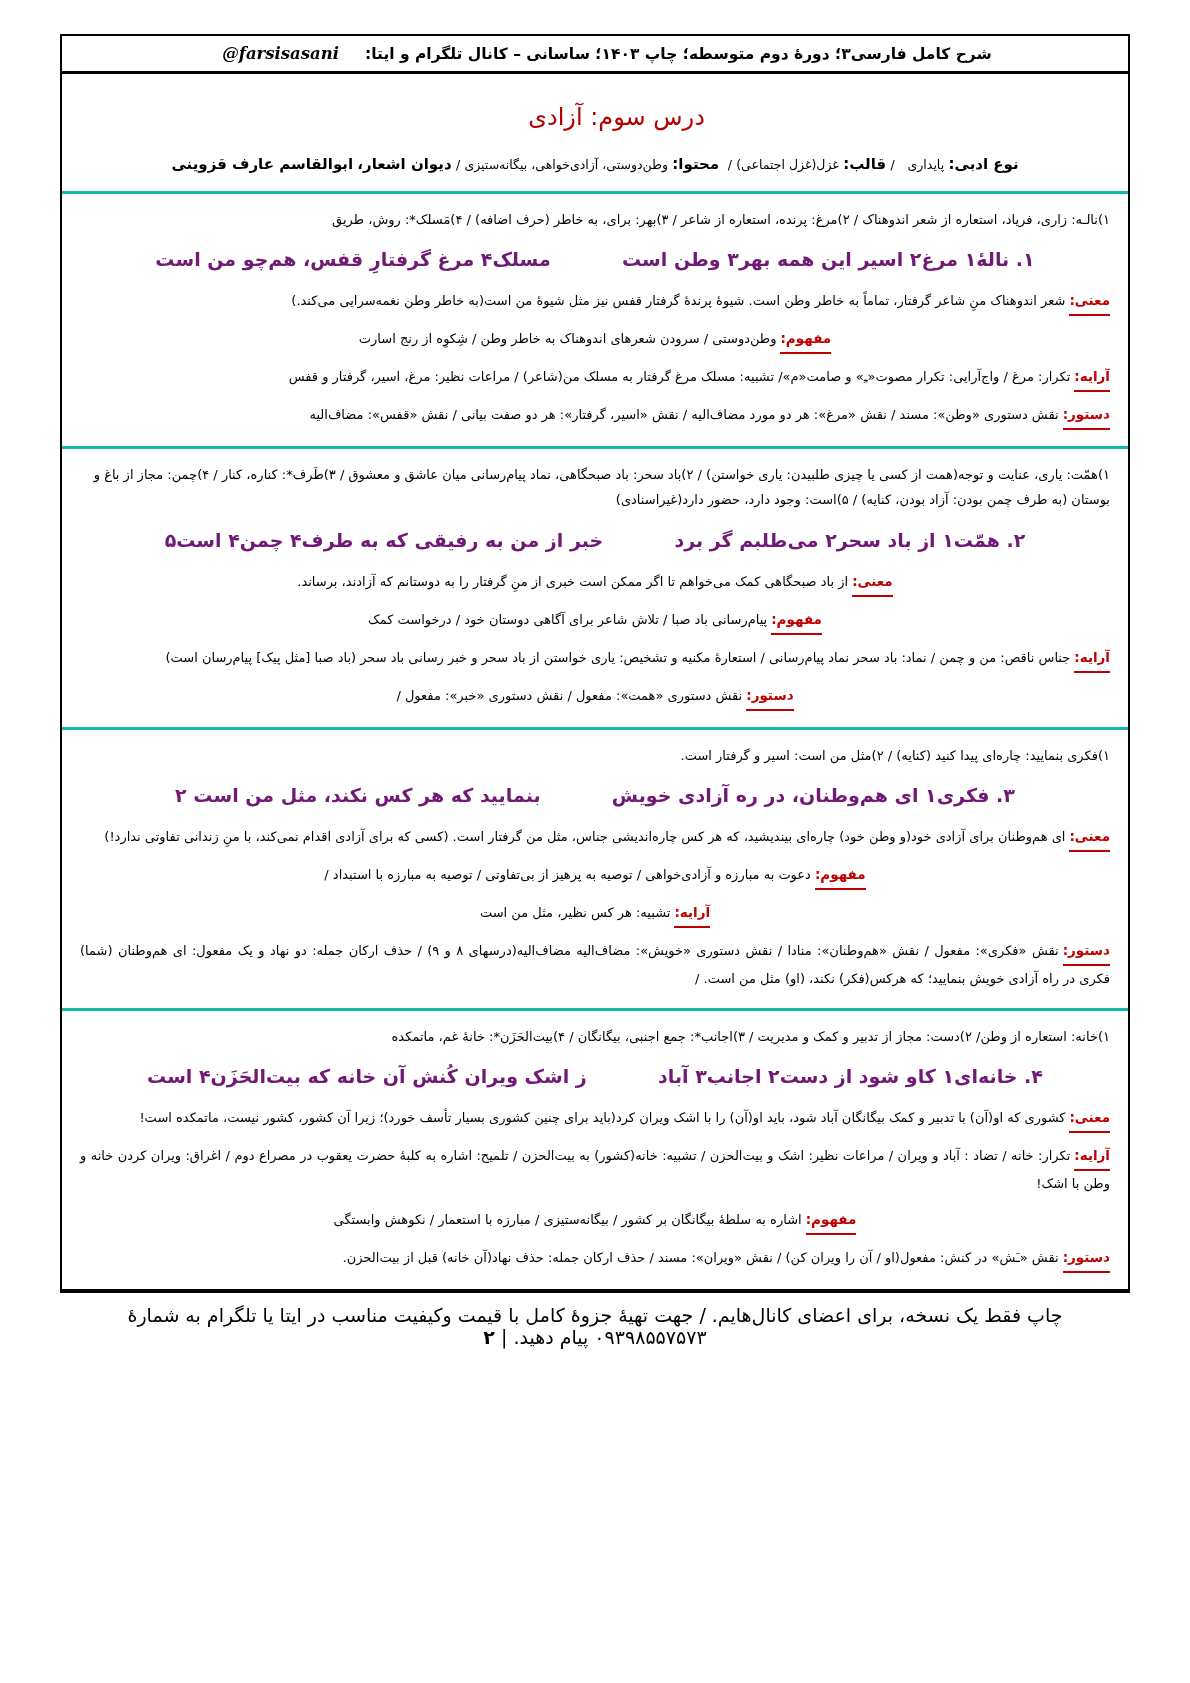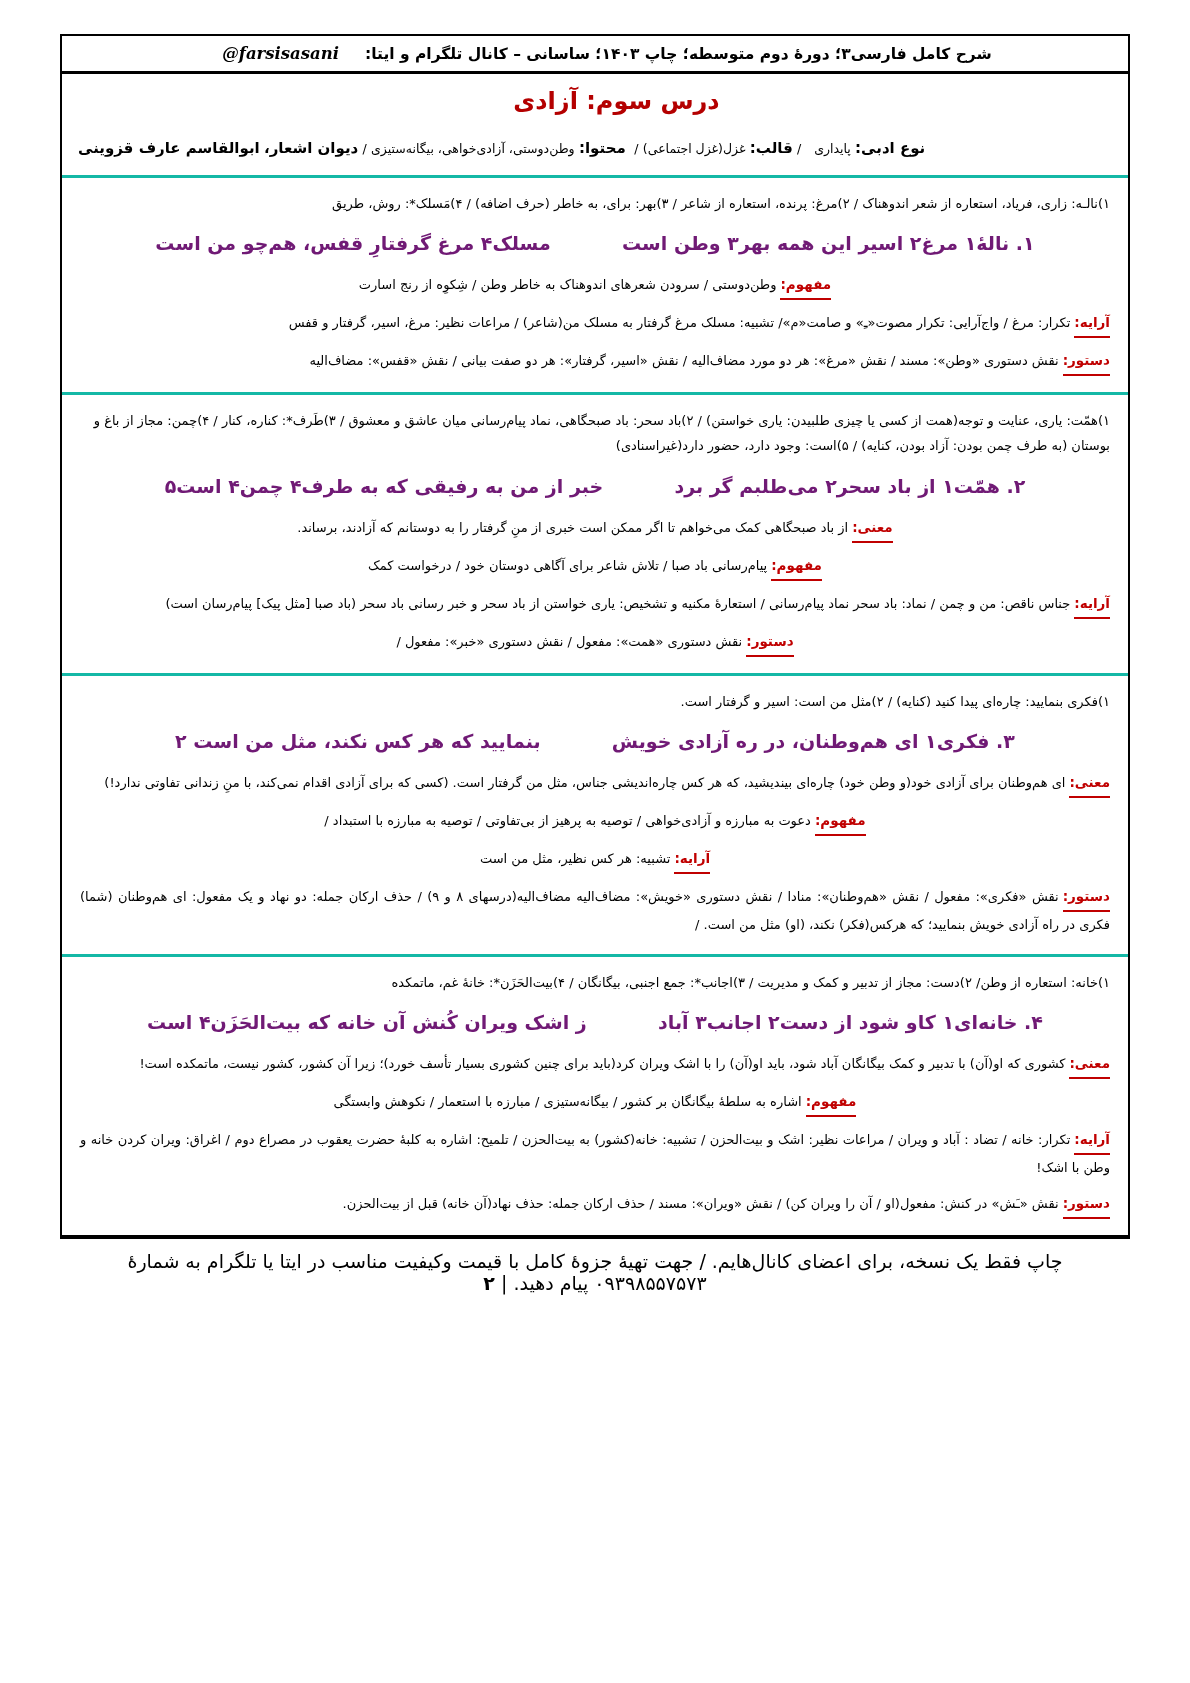--- a/index.html
+++ b/index.html
@@ -50,29 +50,29 @@
   
   .sheet{
     border:2px solid #000;
     border-top:none;
     box-sizing:border-box;
   }
 
   .lesson-title{
     text-align:center;
     color:#b40000;
-    font-weight:bold;
+    font-weight:normal;
     font-size:24px;
-    padding:13px 0 14px 0;
+    padding:29px 0 14px 0;
     margin-left:43px;
   }
 
   .meta-row{
     padding:7px 16px 13px 16px;
-    text-align:left;
+    text-align:center;
     font-size:13.5px;
     line-height:1.7;
   }
   .meta-row b{font-size:15px;}
   .sm{font-size:12.5px;font-weight:normal;}
 
   
   .stanza{
     border-top:3px solid #14b8a6;
     padding:10px 14px 12px 14px;
@@ -154,20 +154,23 @@
     </div>
 
     <div class="stanza">
       <div class="vocab">۱)نالـه: زاری، فریاد، استعاره از شعر اندوهناک / ۲)مرغ: پرنده، استعاره از شاعر / ۳)بهر: برای، به خاطر (حرف اضافه) / ۴)مَسلک*: روش، طریق</div>
       <div class="verse">
         <span>۱.</span>
         <span>نالهٔ١ مرغ٢ اسیر این همه بهر٣ وطن است</span>
         <span class="gap"></span>
         <span>مسلک۴ مرغ گرفتارِ قفس، هم‌چو من است</span>
       </div>
+      <div class="note">
+        <span class="tag">معنی:</span><span>شعر اندوهناک منِ شاعر گرفتار، تماماً به خاطر وطن است. شیوهٔ پرندهٔ گرفتار قفس نیز مثل شیوهٔ من است(به خاطر وطن نغمه‌سرایی می‌کند.)</span>
+      </div>
       <div class="note ctr">
         <span class="tag">مفهوم:</span><span>وطن‌دوستی / سرودن شعرهای اندوهناک به خاطر وطن / شِکوِه از رنج اسارت</span>
       </div>
       <div class="note">
         <span class="tag">آرایه:</span><span>تکرار: مرغ / واج‌آرایی: تکرار مصوت«ـِ» و صامت«م»/ تشبیه: مسلک مرغ گرفتار به مسلک من(شاعر) / مراعات نظیر: مرغ، اسیر، گرفتار و قفس</span>
       </div>
       <div class="note">
         <span class="tag">دستور:</span><span>نقش دستوری «وطن»: مسند / نقش «مرغ»: هر دو مورد مضاف‌الیه / نقش «اسیر، گرفتار»: هر دو صفت بیانی / نقش «قفس»: مضاف‌الیه</span>
       </div>
     </div>
@@ -220,25 +223,25 @@
       <div class="vocab">۱)خانه: استعاره از وطن/ ۲)دست: مجاز از تدبیر و کمک و مدیریت / ۳)اجانب*: جمع اجنبی، بیگانگان / ۴)بیت‌الحَزَن*: خانهٔ غم، ماتمکده</div>
       <div class="verse">
         <span>۴.</span>
         <span>خانه‌ای١ کاو شود از دست٢ اجانب٣ آباد</span>
         <span class="gap"></span>
         <span>ز اشک ویران کُنش آن خانه که بیت‌الحَزَن۴ است</span>
       </div>
       <div class="note">
         <span class="tag">معنی:</span><span>کشوری که او(آن) با تدبیر و کمک بیگانگان آباد شود، باید او(آن) را با اشک ویران کرد(باید برای چنین کشوری بسیار تأسف خورد)؛ زیرا آن کشور، کشور نیست، ماتمکده است!</span>
       </div>
+      <div class="note">
+        <span class="tag">آرایه:</span><span>تکرار: خانه / تضاد : آباد و ویران / مراعات نظیر: اشک و بیت‌الحزن / تشبیه: خانه(کشور) به بیت‌الحزن / تلمیح: اشاره به کلبهٔ حضرت یعقوب در مصراع دوم / اغراق: ویران کردن خانه و وطن با اشک!</span>
+      </div>
       <div class="note ctr">
         <span class="tag">مفهوم:</span><span>اشاره به سلطهٔ بیگانگان بر کشور / بیگانه‌ستیزی / مبارزه با استعمار / نکوهش وابستگی</span>
-      </div>
-      <div class="note">
-        <span class="tag">آرایه:</span><span>تکرار: خانه / تضاد : آباد و ویران / مراعات نظیر: اشک و بیت‌الحزن / تشبیه: خانه(کشور) به بیت‌الحزن / تلمیح: اشاره به کلبهٔ حضرت یعقوب در مصراع دوم / اغراق: ویران کردن خانه و وطن با اشک!</span>
       </div>
       <div class="note">
         <span class="tag">دستور:</span><span>نقش «ـَش» در کنش: مفعول(او / آن را ویران کن) / نقش «ویران»: مسند / حذف ارکان جمله: حذف نهاد(آن خانه) قبل از بیت‌الحزن.</span>
       </div>
     </div>
 
   </div>
 
   <div class="footer">
     <span>چاپ فقط یک نسخه، برای اعضای کانال‌هایم. / جهت تهیهٔ جزوهٔ کامل با قیمت وکیفیت مناسب در ایتا یا تلگرام به شمارهٔ ۰۹۳۹۸۵۵۷۵۷۳ پیام دهید.</span>

